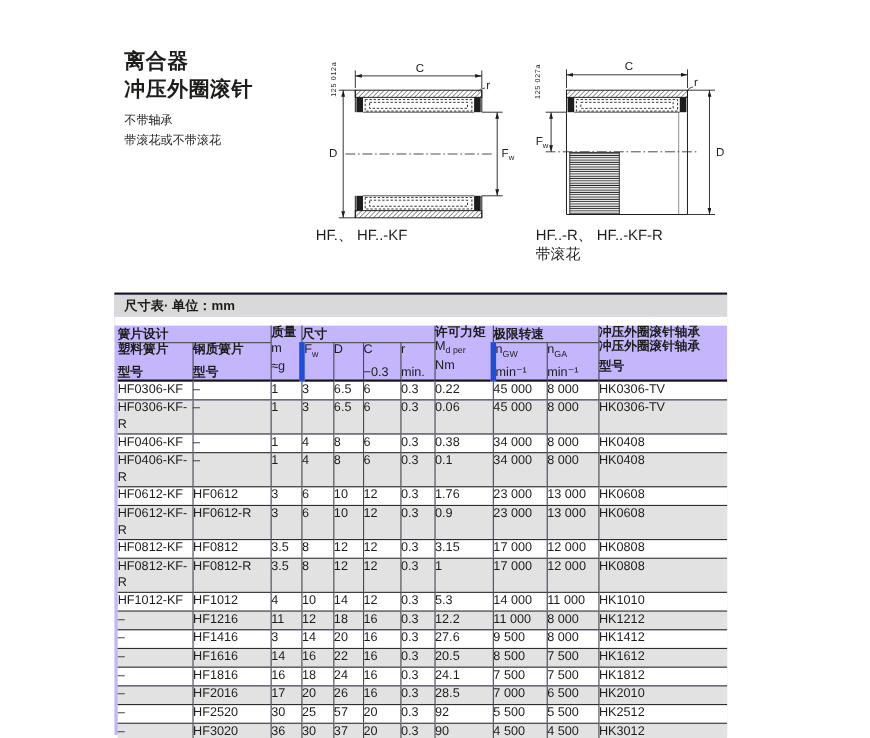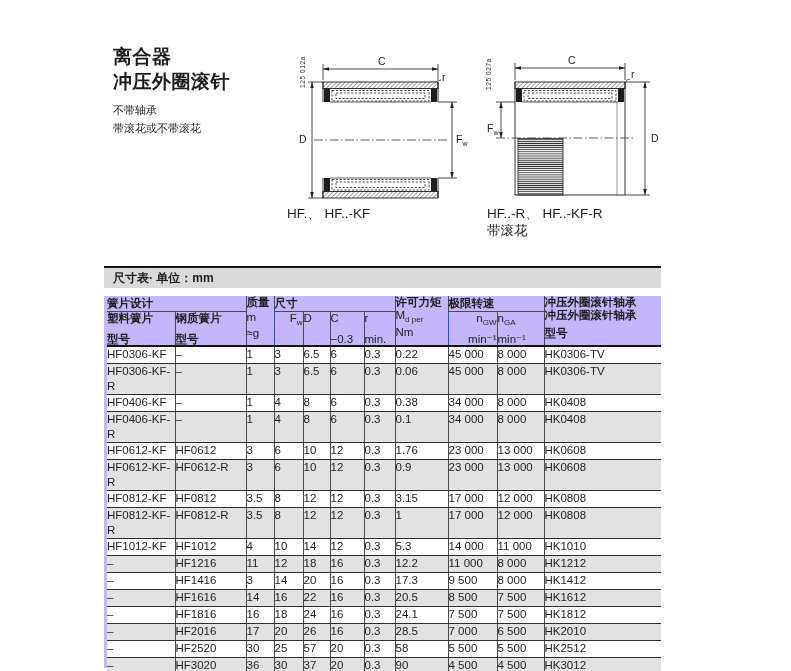--- a/index.html
+++ b/index.html
@@ -33,21 +33,21 @@
   th.sub{height:33px;padding:1px 0 1px 2px;}
   th.tri{padding:2px 0 1px 2px;}
   .vstack{display:flex;flex-direction:column;justify-content:space-between;height:100%;
           min-height:28px;line-height:12.5px;}
   th.tri .vstack{height:43px;}
   .b{font-weight:bold;}
   sub{font-size:8px;}
   
   table.spec th + th, table.spec td + td{border-left:1px solid #4a4a4a;}
   thead tr.r2 th:first-child{border-left:none;}
-  th.tri, th.sub.vline{border-left:1px solid #1d4ed8;text-align:right;}
+  th.tri, th.sub.vline{border-left:5px solid #1d4ed8;}
   thead th.bot{border-bottom:2px solid #141414;}
   tbody td{height:16px;line-height:15px;padding-top:1px;border-bottom:1px solid #2e2e2e;
            background:#ffffff;}
   tbody tr:nth-child(even) td{background:#e2e2e2;}
   tbody tr:last-child td{border-bottom:2px solid #141414;}
   .c-plastic{padding-left:2px;font-weight:bold;}
   .c-steel{padding-left:3px;font-weight:bold;}
   .c-m,.c-fw,.c-d,.c-c{text-align:right;padding-right:8px;}
   .c-fw{font-weight:bold;}
   .c-rr{padding-left:3px;margin-left:15px;}
@@ -415,21 +415,21 @@
             <td class="c-hk">HK1212</td>
           </tr>
           <tr>
             <td class="c-plastic">–</td>
             <td class="c-steel">HF1416</td>
             <td class="c-m">3</td>
             <td class="c-fw">14</td>
             <td class="c-d">20</td>
             <td class="c-c">16</td>
             <td class="c-rr">0.3</td>
-            <td class="c-md">17.3</td>
+            <td class="c-md">27.6</td>
             <td class="c-ngw">9 500</td>
             <td class="c-nga">8 000</td>
             <td class="c-hk">HK1412</td>
           </tr>
           <tr>
             <td class="c-plastic">–</td>
             <td class="c-steel">HF1616</td>
             <td class="c-m">14</td>
             <td class="c-fw">16</td>
             <td class="c-d">22</td>
@@ -467,21 +467,21 @@
             <td class="c-hk">HK2010</td>
           </tr>
           <tr>
             <td class="c-plastic">–</td>
             <td class="c-steel">HF2520</td>
             <td class="c-m">30</td>
             <td class="c-fw">25</td>
             <td class="c-d">57</td>
             <td class="c-c">20</td>
             <td class="c-rr">0.3</td>
-            <td class="c-md">58</td>
+            <td class="c-md">92</td>
             <td class="c-ngw">5 500</td>
             <td class="c-nga">5 500</td>
             <td class="c-hk">HK2512</td>
           </tr>
           <tr>
             <td class="c-plastic">–</td>
             <td class="c-steel">HF3020</td>
             <td class="c-m">36</td>
             <td class="c-fw">30</td>
             <td class="c-d">37</td>

